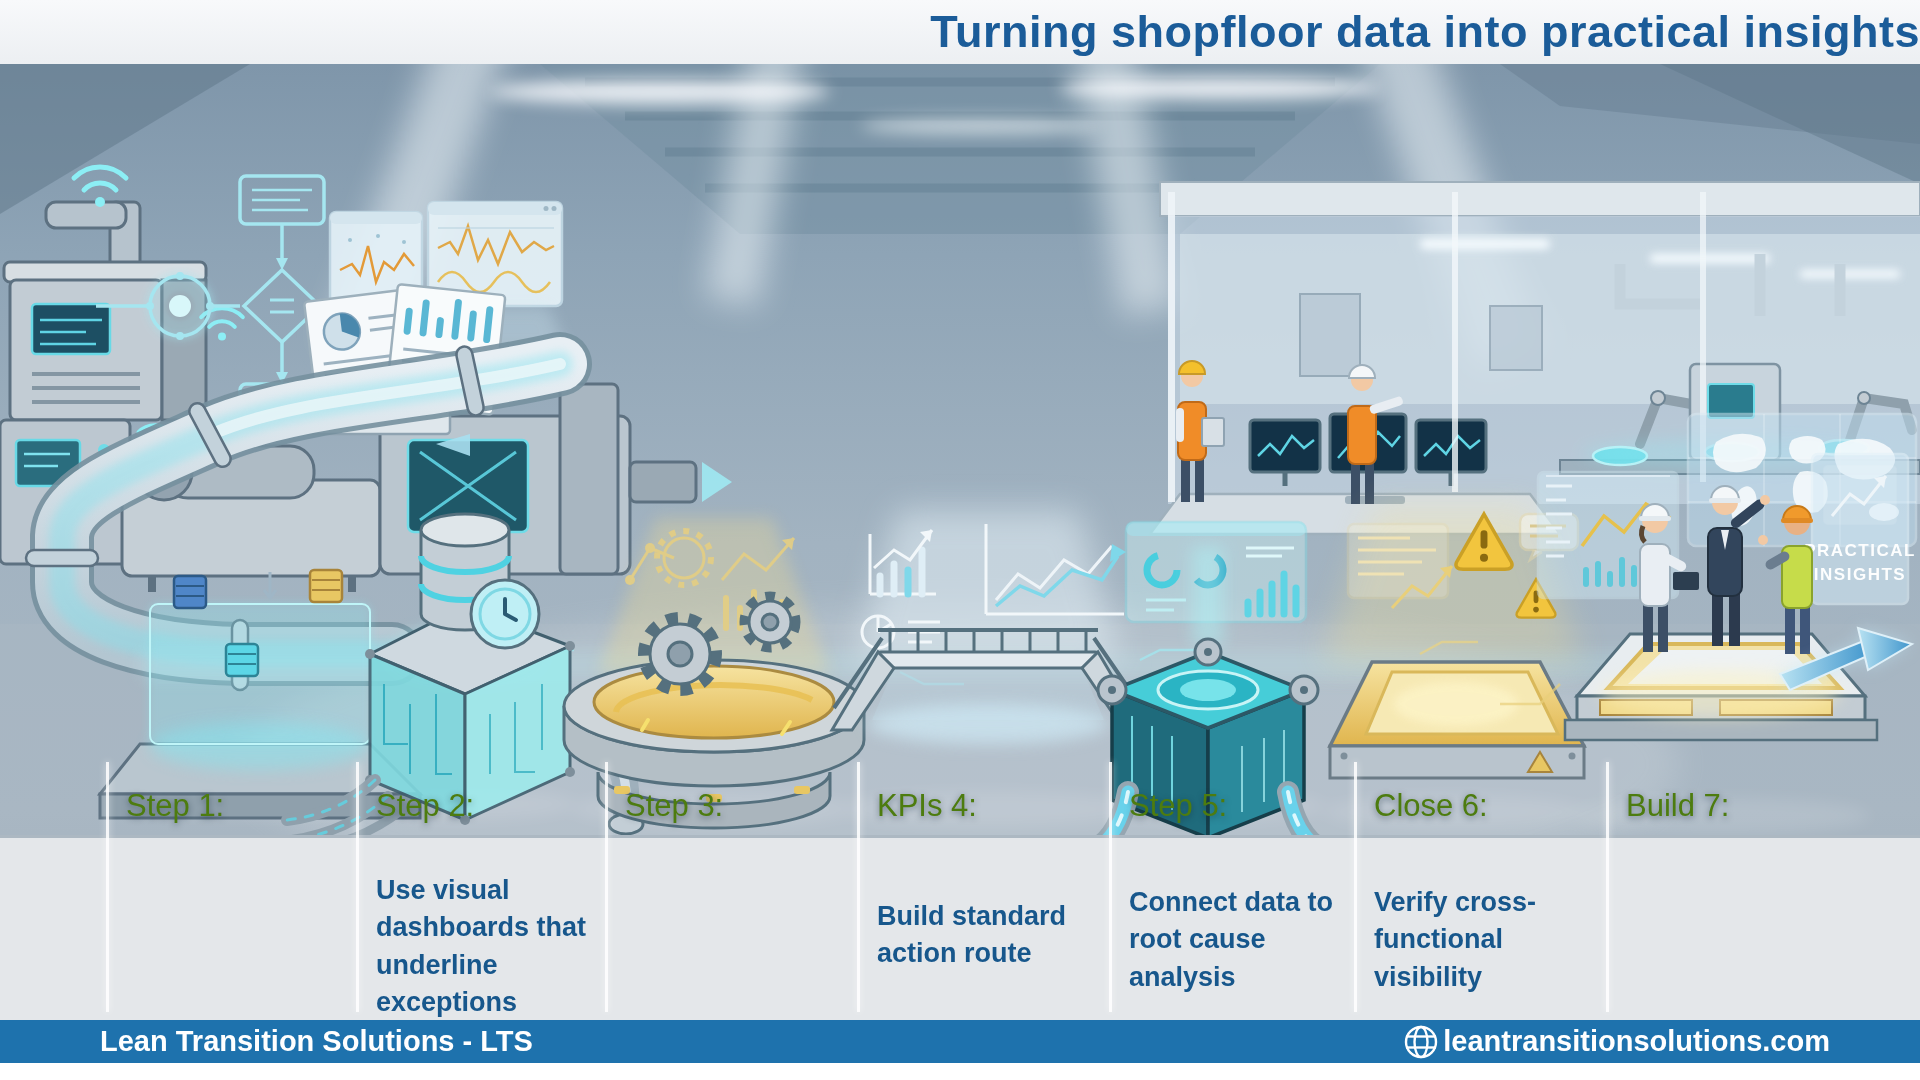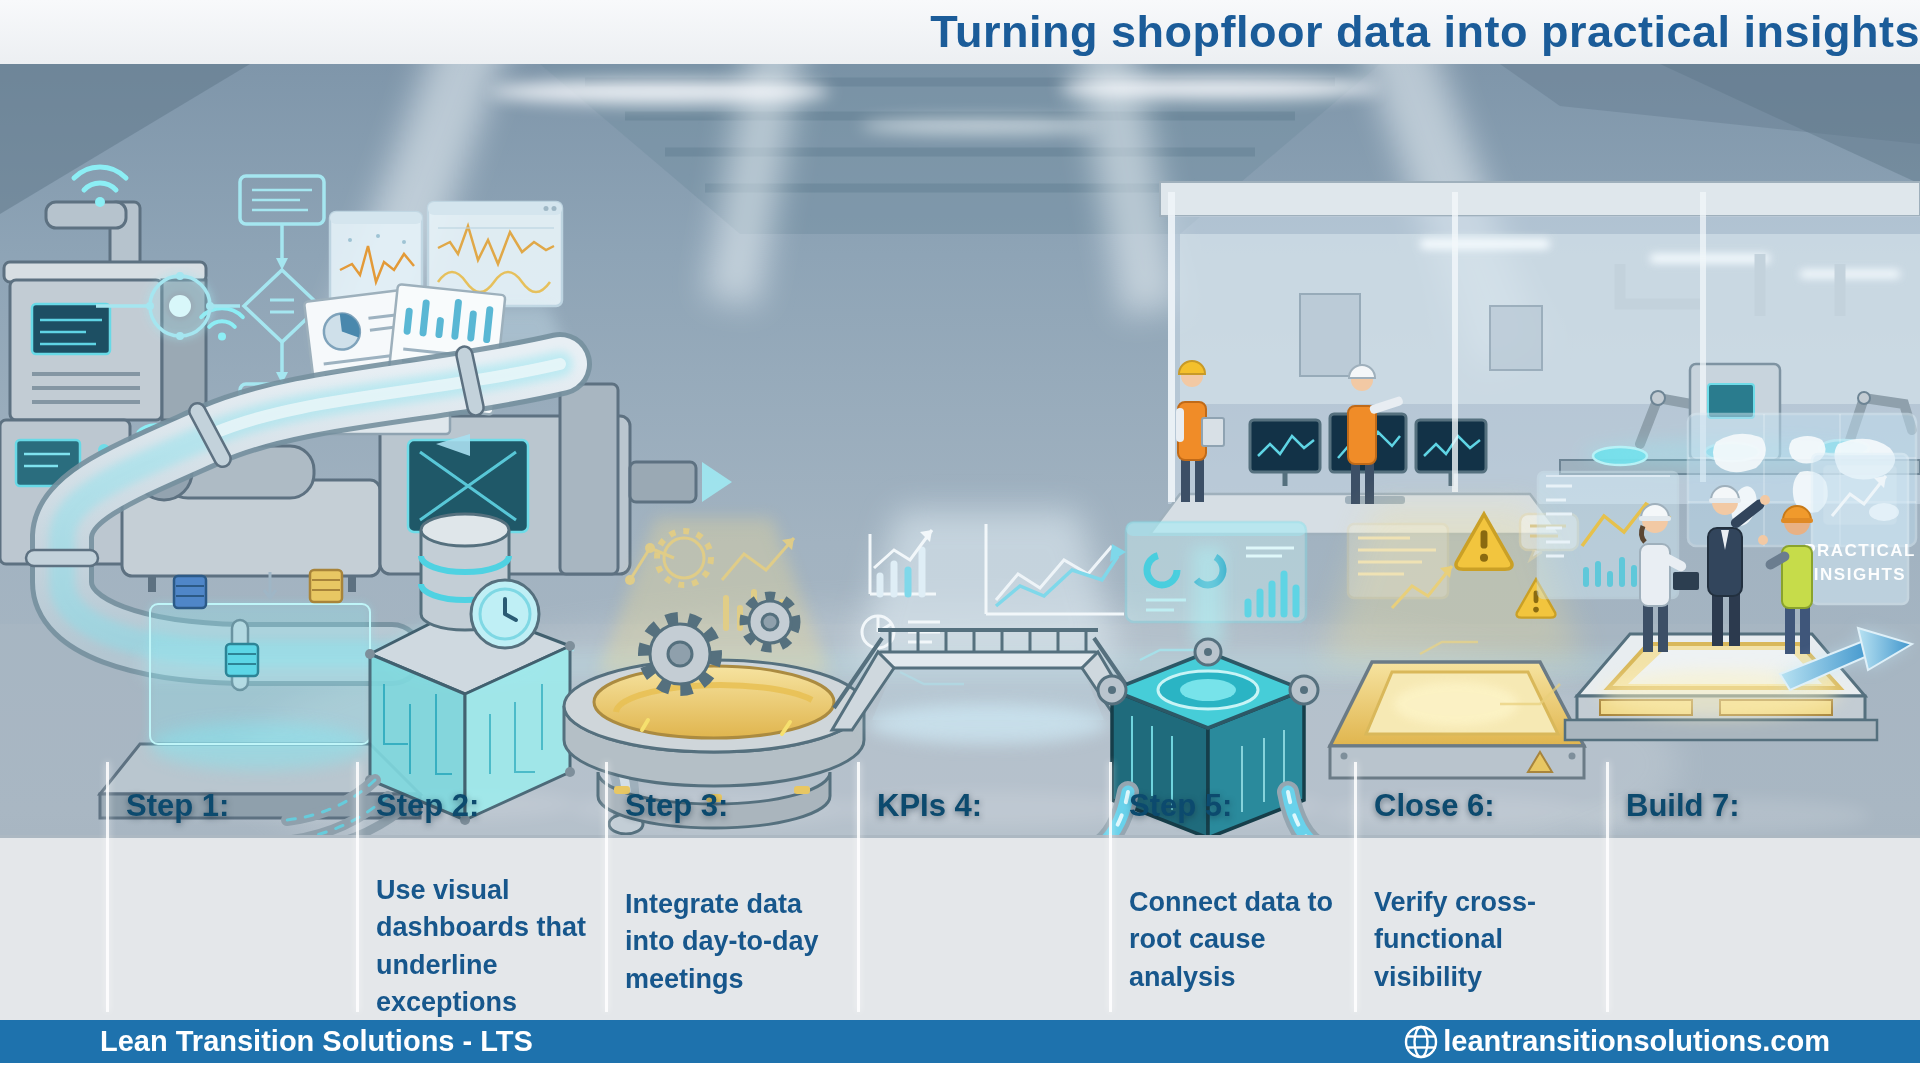--- a/index.html
+++ b/index.html
@@ -6,21 +6,21 @@
     font-family:"Liberation Sans", sans-serif;background:#fff;position:relative;}
   .stage{position:absolute;top:0;left:0;width:1920px;height:1080px;overflow:hidden;}
   .header{position:absolute;top:0;left:0;width:1920px;height:64px;
     background:linear-gradient(#f8f9fb,#eceff2);display:flex;align-items:center;justify-content:flex-end;}
   .header h1{margin:0;font-size:45px;font-weight:700;color:#1b5c99;letter-spacing:.5px;}
   .scene{position:absolute;top:64px;left:0;width:1920px;height:956px;overflow:hidden;}
   .gray-band{position:absolute;top:835px;left:0;width:1920px;height:185px;
     background:#e4e7ea;border-top:3px solid rgba(125,146,160,.55);}
   .sep{position:absolute;top:762px;height:250px;width:3px;background:rgba(255,255,255,.88);
     box-shadow:0 0 7px rgba(255,255,255,.65);}
-  .step-label{position:absolute;top:788px;color:#0c4a6e;font-size:31px;font-weight:700;
+  .step-label{position:absolute;top:788px;color:#4d7c0f;font-size:31px;font-weight:400;
     text-shadow:0 2px 6px rgba(20,40,55,.5);white-space:nowrap;text-align:right;}
   .step-desc{position:absolute;color:#17578c;font-size:27px;font-weight:700;line-height:1.38;}
   .footer{position:absolute;top:1020px;left:0;width:1920px;height:43px;background:#1e72ad;
     display:flex;align-items:center;justify-content:space-between;box-sizing:border-box;
     padding:0 90px 0 100px;color:#fff;}
   .footer .company{font-size:29px;font-weight:700;}
   .footer .site{display:flex;align-items:center;gap:4px;font-size:29px;font-weight:700;}
   svg text{font-family:"Liberation Sans", sans-serif;}
 </style>
 </head>
@@ -581,21 +581,21 @@
 
   <div class="step-label" style="left:126px">Step 1:</div>
   <div class="step-label" style="left:376px">Step 2:</div>
   <div class="step-label" style="left:625px">Step 3:</div>
   <div class="step-label" style="left:877px">KPIs 4:</div>
   <div class="step-label" style="left:1129px">Step 5:</div>
   <div class="step-label" style="left:1374px">Close 6:</div>
   <div class="step-label" style="left:1626px">Build 7:</div>
 
   <div class="step-desc" style="left:376px;top:872px;width:232px">Use visual dashboards that underline exceptions</div>
-  <div class="step-desc" style="left:625px;top:886px;width:216px">Integrate data into day-to-day meetings</div>
+  <div class="step-desc" style="left:877px;top:898px;width:216px">Build standard action route</div>
   <div class="step-desc" style="left:1129px;top:884px;width:210px">Connect data to root cause analysis</div>
   <div class="step-desc" style="left:1374px;top:884px;width:200px">Verify cross-functional visibility</div>
 
   <div class="footer">
     <span class="company">Lean Transition Solutions - LTS</span>
     <span class="site">
       <svg width="36" height="36" viewBox="-18 -18 36 36">
         <g stroke="#ffffff" stroke-width="2.4" fill="none">
           <circle r="15"></circle>
           <ellipse rx="6.5" ry="15"></ellipse>

